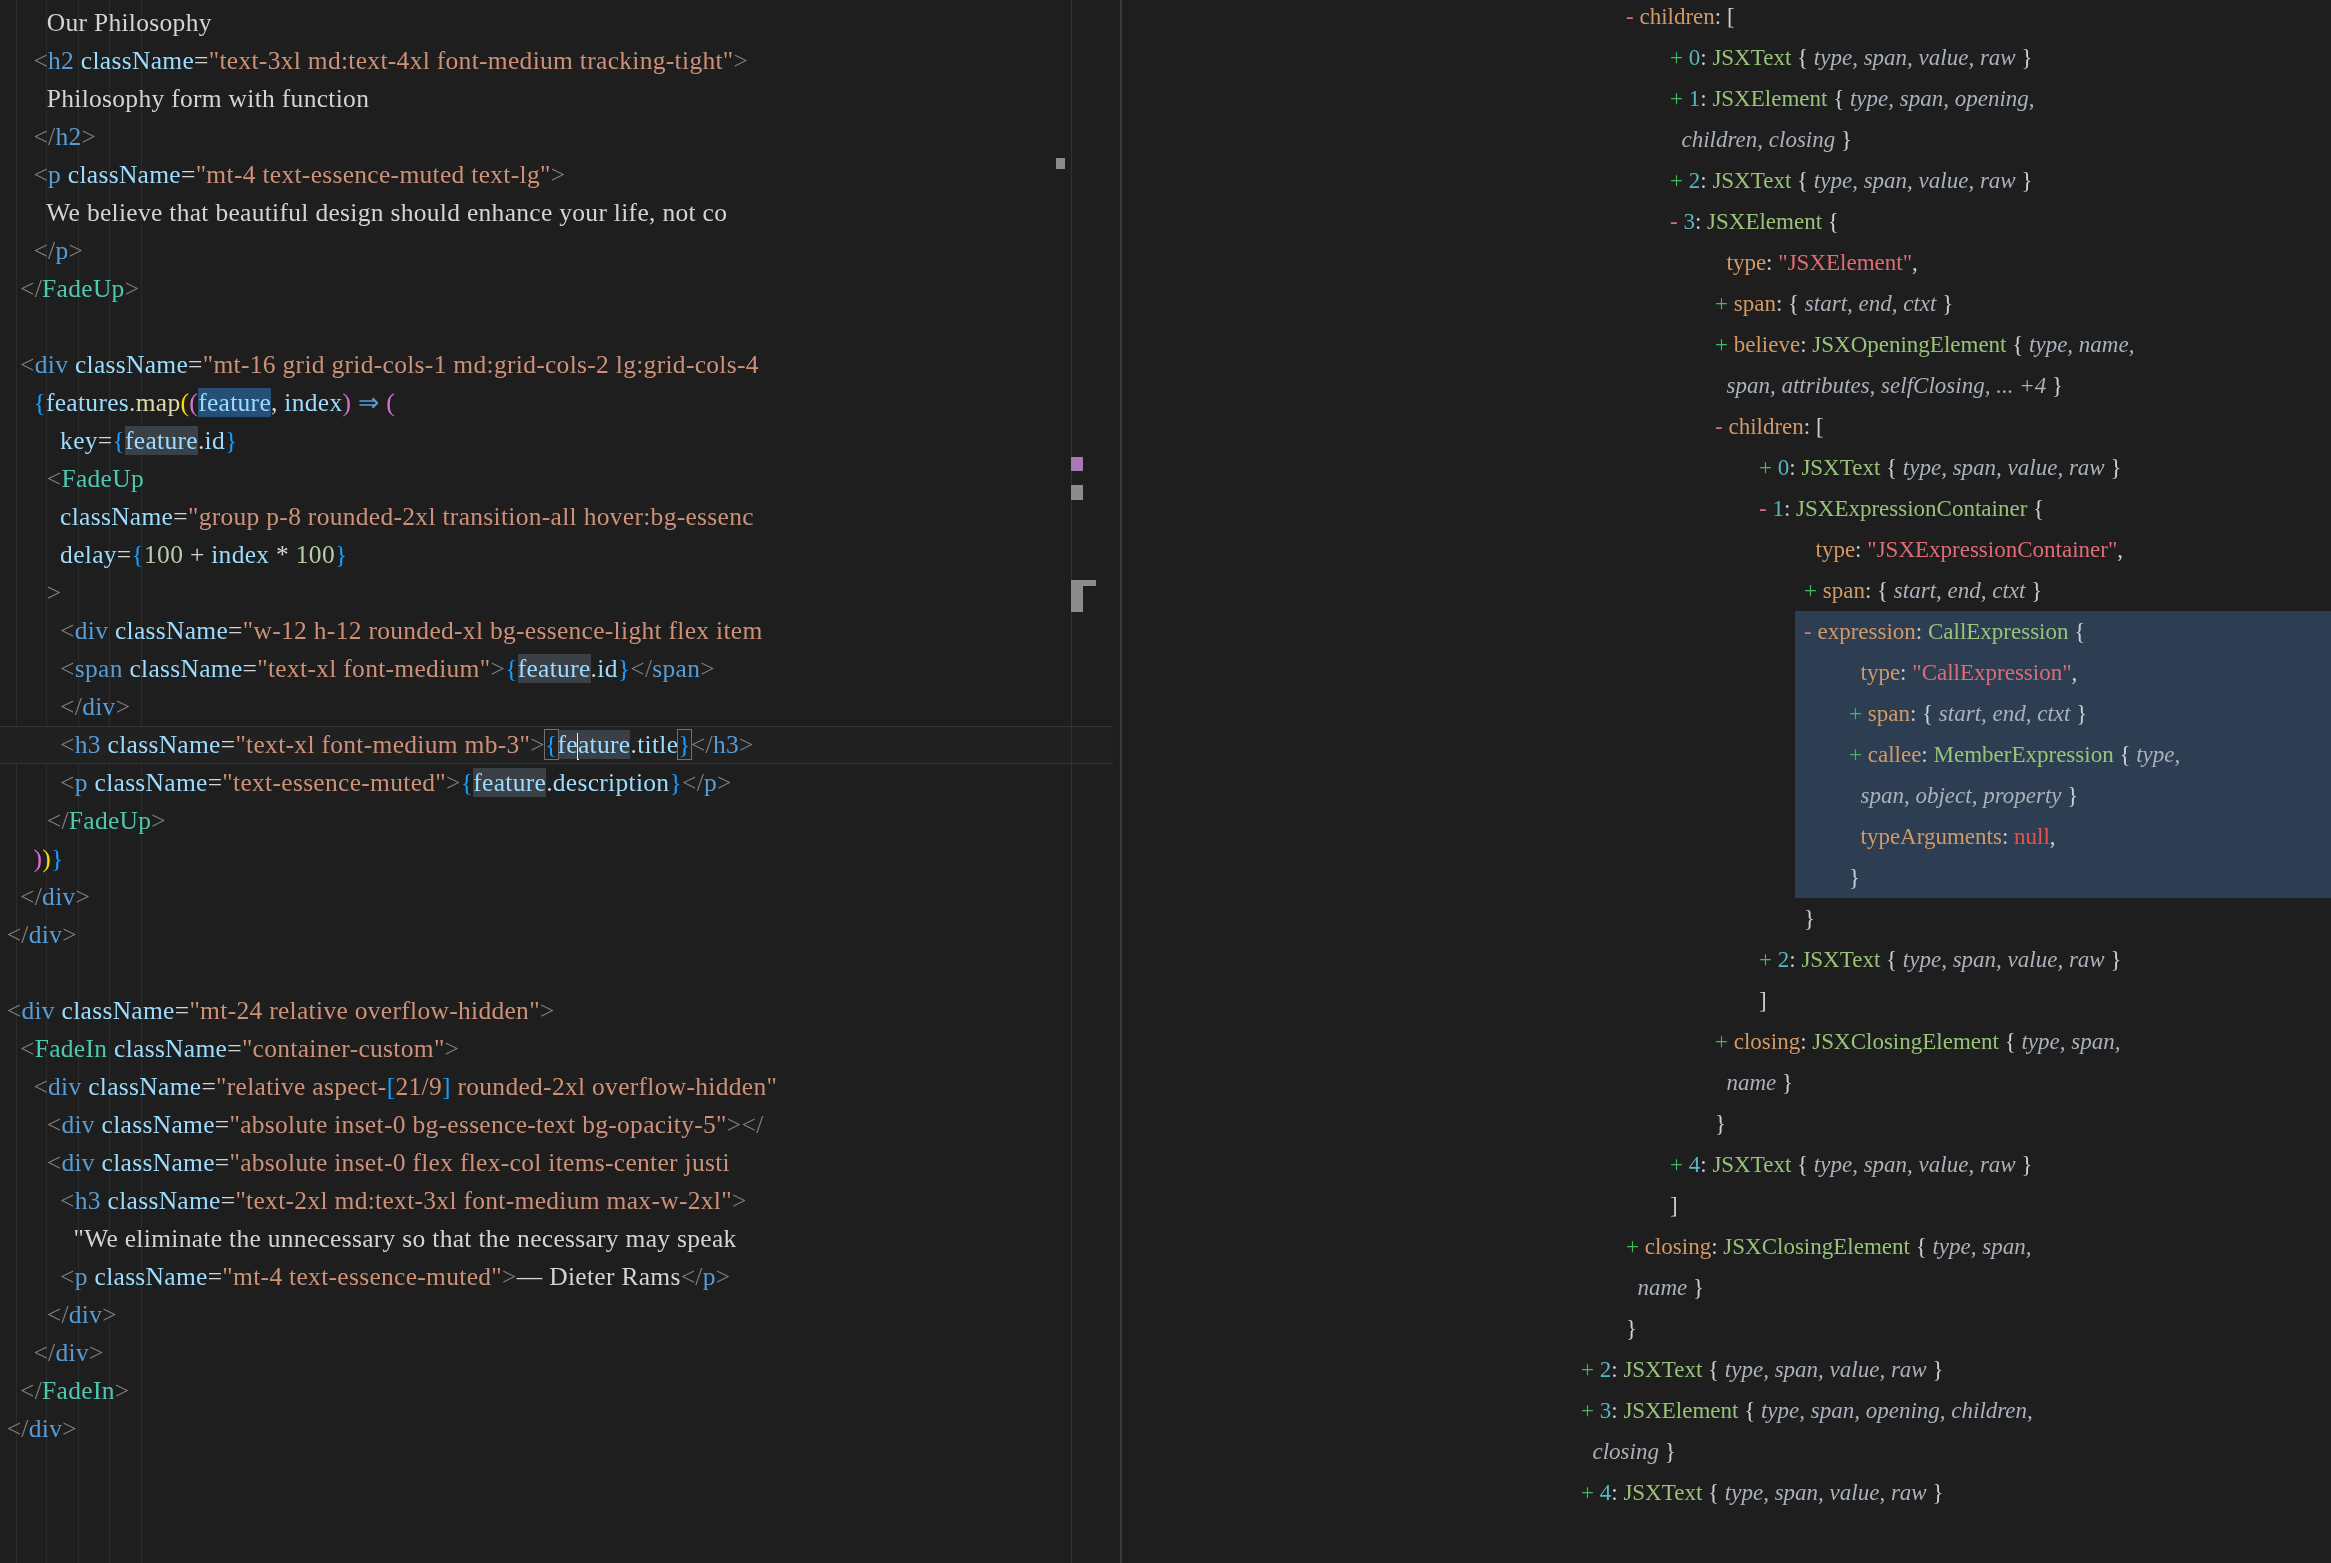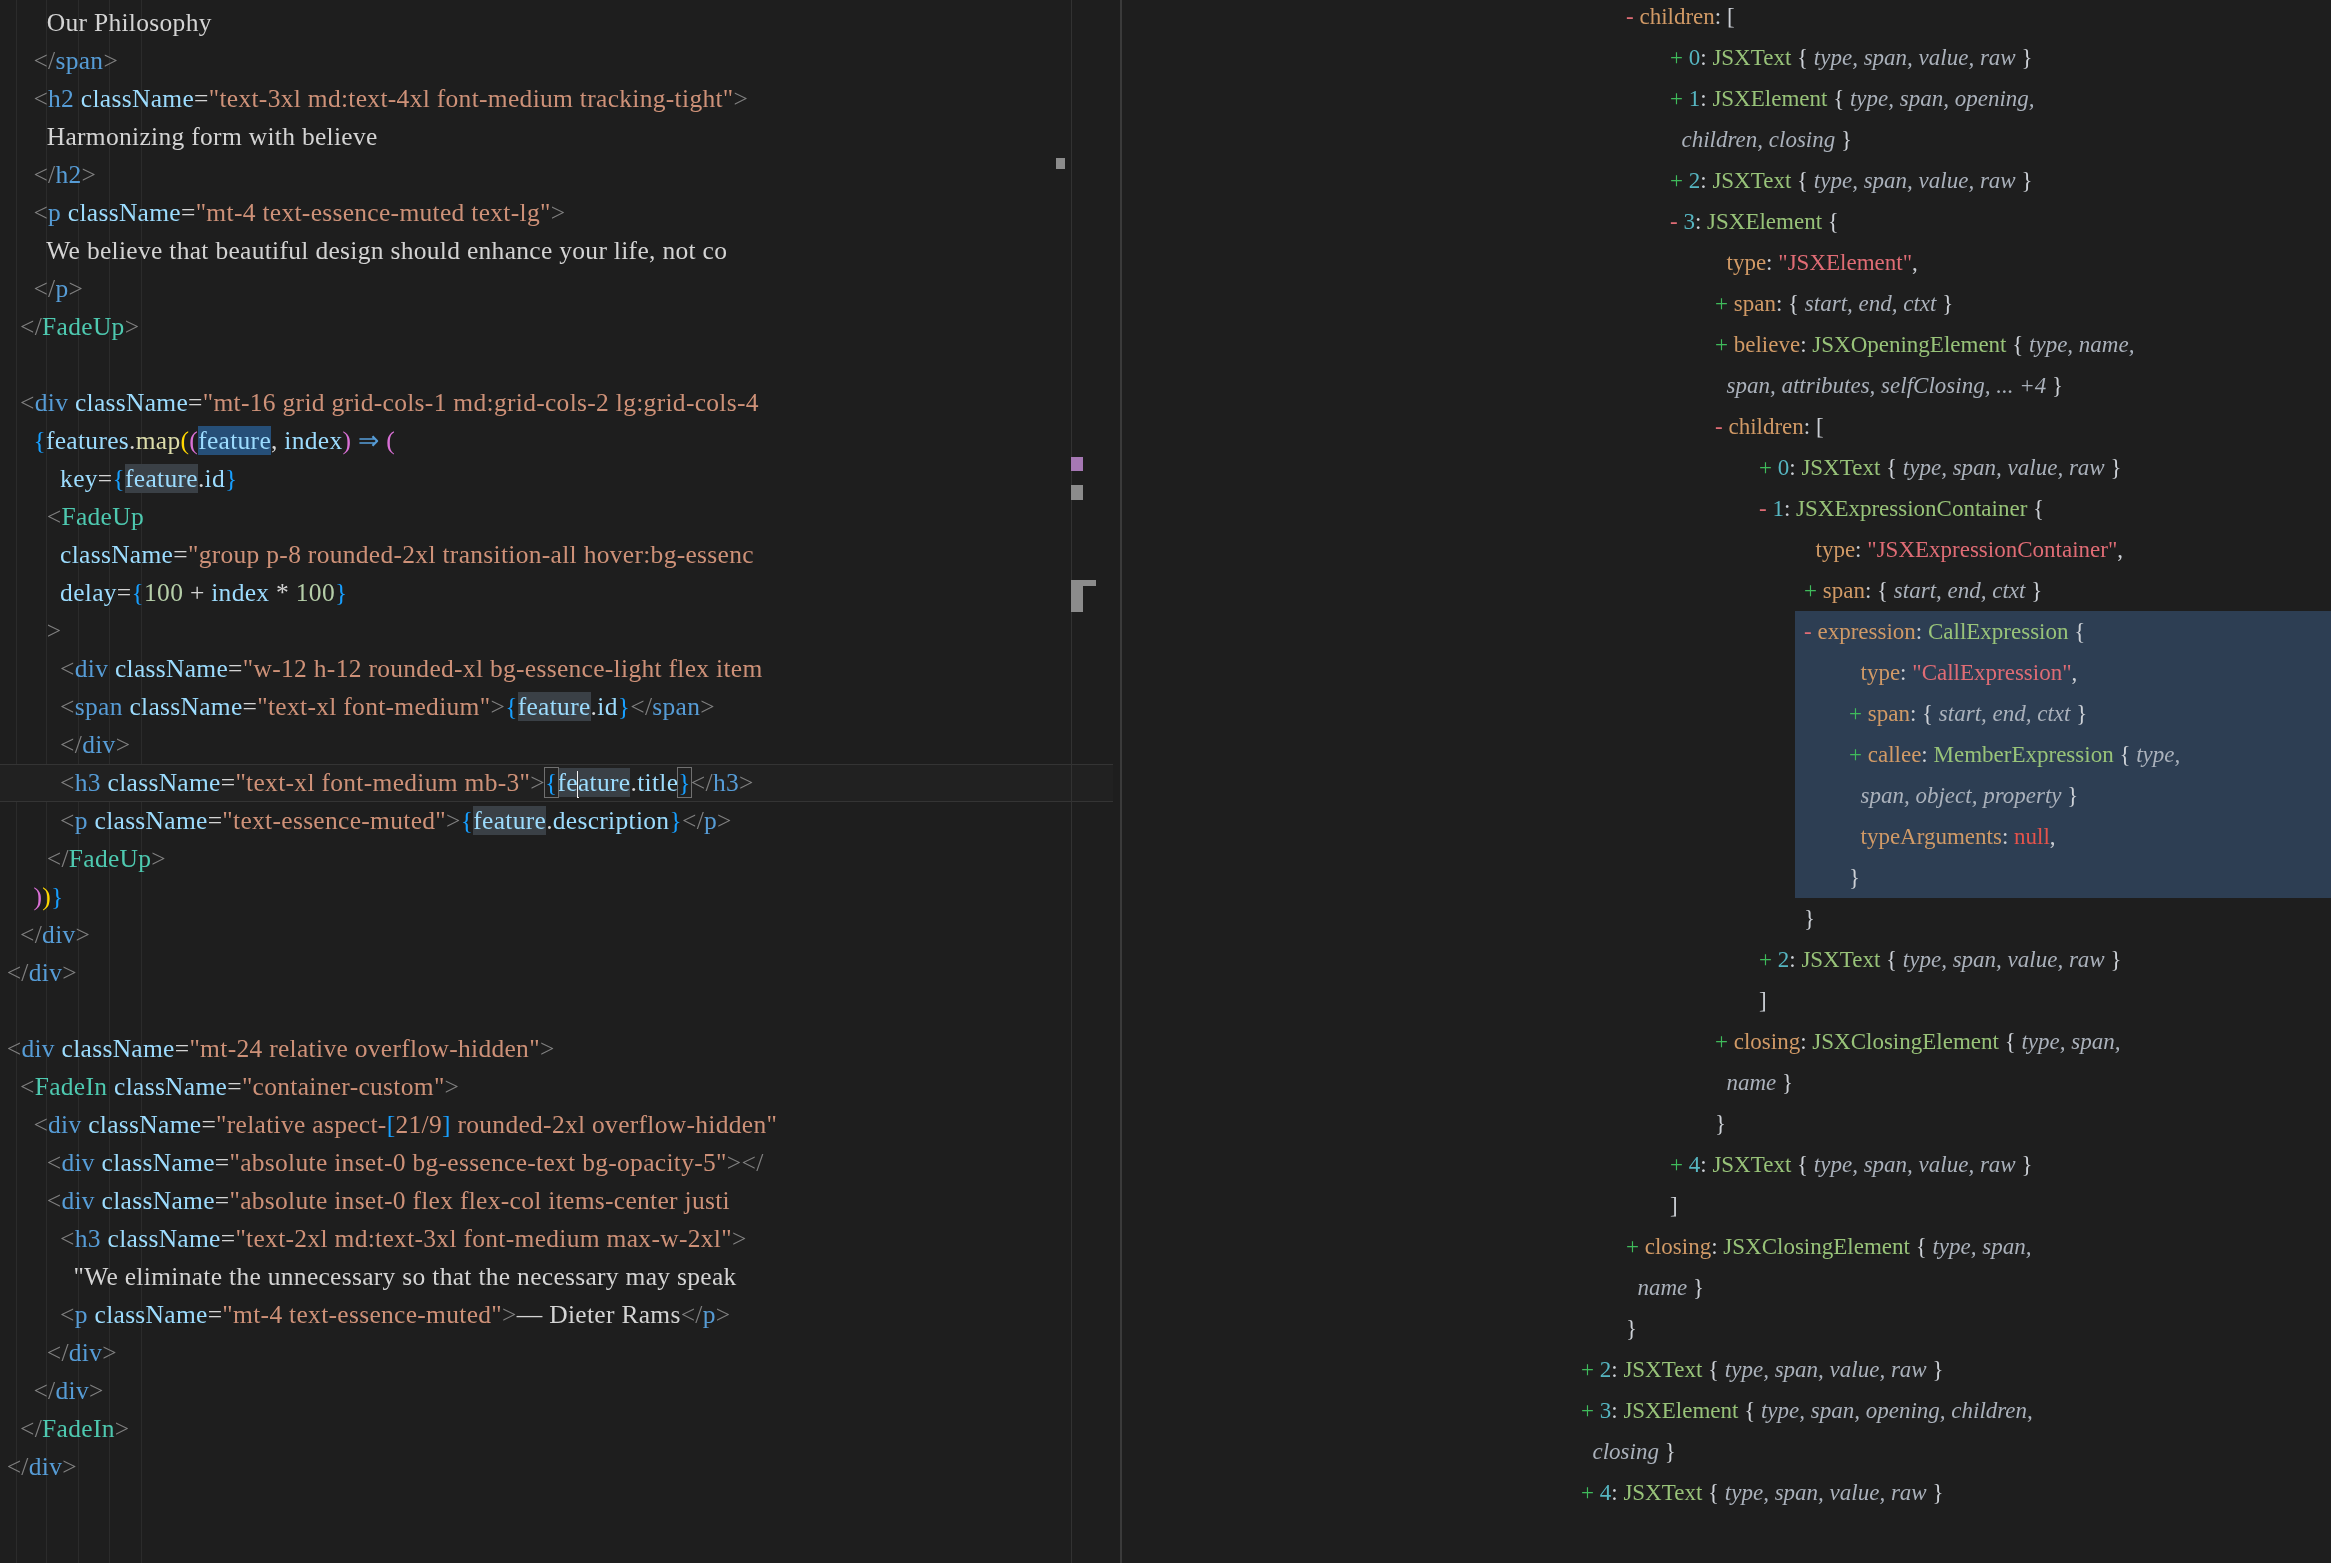--- a/index.html
+++ b/index.html
@@ -42,23 +42,22 @@
 
   <div class="editor-pane">
     <div class="guide" style="left:15.5px"></div>
     <div class="guide" style="left:46px"></div>
     <div class="guide" style="left:78px"></div>
     <div class="guide" style="left:109px"></div>
     <div class="guide" style="left:141px"></div>
 
     <div class="code" id="left-code">
         <div class="cl"><span class="t">       Our Philosophy</span></div>
-        <div class="cl"><span class="t">     </span><span class="g">&lt;/</span><span class="T">span</span><span class="g">&gt;</span></div>
         <div class="cl"><span class="t">     </span><span class="g">&lt;</span><span class="T">h2</span><span class="t"> </span><span class="a">className</span><span class="e">=</span><span class="s">"text-3xl md:text-4xl font-medium tracking-tight"</span><span class="g">&gt;</span></div>
-        <div class="cl"><span class="t">       Harmonizing form with believe</span></div>
+        <div class="cl"><span class="t">       Philosophy form with function</span></div>
         <div class="cl"><span class="t">     </span><span class="g">&lt;/</span><span class="T">h2</span><span class="g">&gt;</span></div>
         <div class="cl"><span class="t">     </span><span class="g">&lt;</span><span class="T">p</span><span class="t"> </span><span class="a">className</span><span class="e">=</span><span class="s">"mt-4 text-essence-muted text-lg"</span><span class="g">&gt;</span></div>
         <div class="cl"><span class="t">       We believe that beautiful design should enhance your life, not co</span></div>
         <div class="cl"><span class="t">     </span><span class="g">&lt;/</span><span class="T">p</span><span class="g">&gt;</span></div>
         <div class="cl"><span class="t">   </span><span class="g">&lt;/</span><span class="C">FadeUp</span><span class="g">&gt;</span></div>
         <div class="cl"></div>
         <div class="cl"><span class="t">   </span><span class="g">&lt;</span><span class="T">div</span><span class="t"> </span><span class="a">className</span><span class="e">=</span><span class="s">"mt-16 grid grid-cols-1 md:grid-cols-2 lg:grid-cols-4</span></div>
         <div class="cl"><span class="t">     </span><span class="b3">{</span><span class="i">features</span><span class="t">.</span><span class="f">map</span><span class="b1">(</span><span class="b2">(</span><span class="i hb">feature</span><span class="t">, </span><span class="i">index</span><span class="b2">)</span><span class="t"> </span><span class="T">⇒</span><span class="t"> </span><span class="b2">(</span></div>
         <div class="cl"><span class="t">         </span><span class="a">key</span><span class="e">=</span><span class="b3">{</span><span class="i hg">feature</span><span class="t">.</span><span class="i">id</span><span class="b3">}</span></div>
         <div class="cl"><span class="t">       </span><span class="g">&lt;</span><span class="C">FadeUp</span></div>

